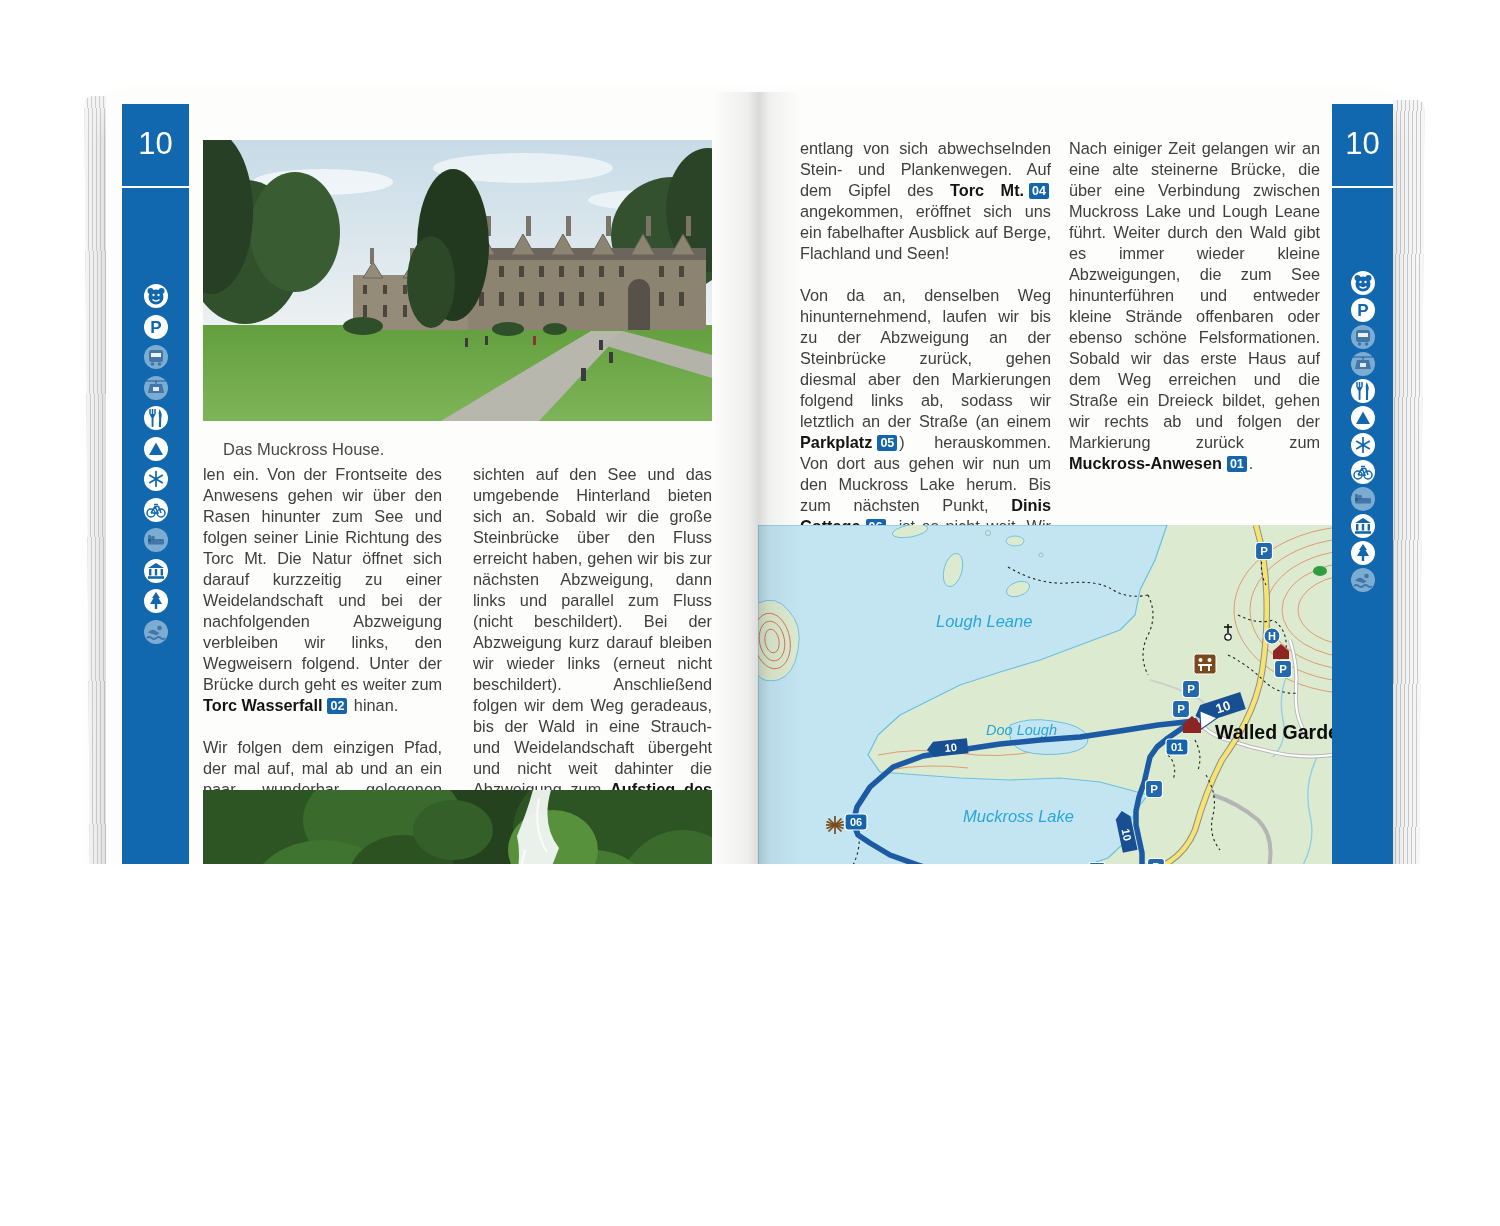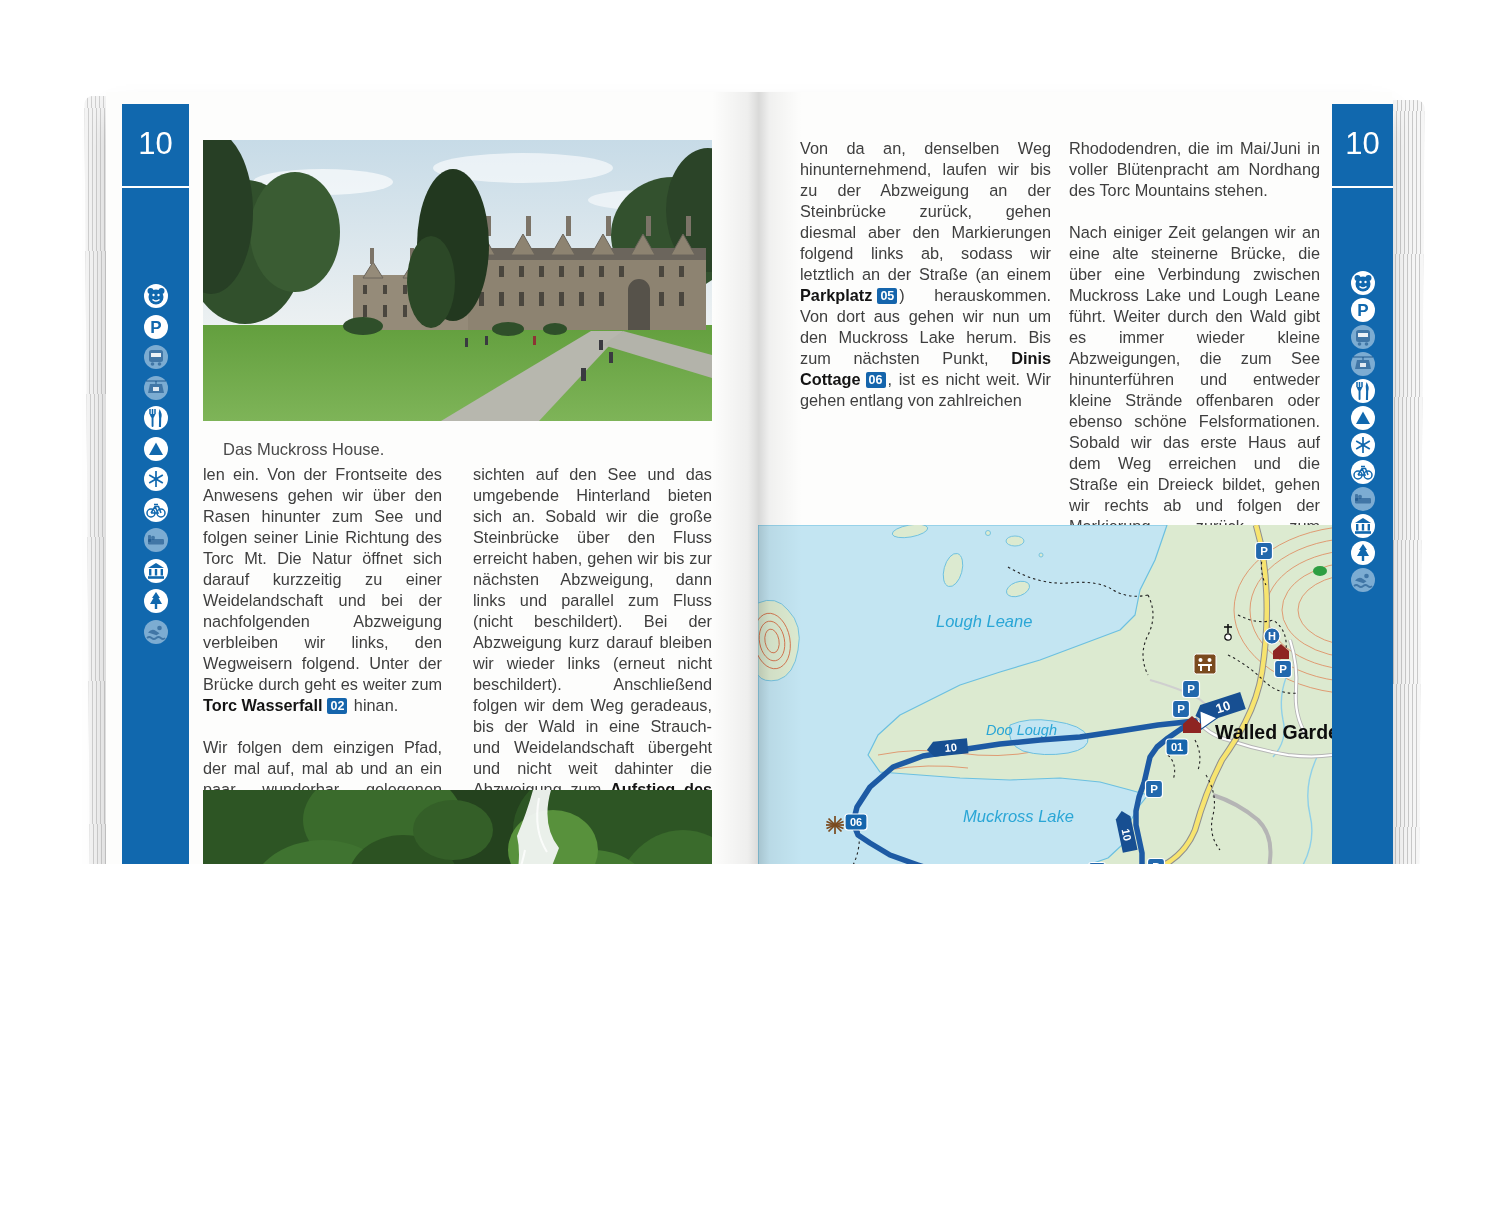--- a/index.html
+++ b/index.html
@@ -470,24 +470,24 @@
         <circle cx="187" cy="143" r="4" fill="#d8b9a4"></circle>
           <rect x="182" y="147" width="9" height="22" rx="2" fill="#3c4654"></rect>
         <circle cx="253" cy="152" r="4" fill="#d8b9a4"></circle>
           <rect x="248" y="156" width="9" height="20" rx="2" fill="#4a6f9a"></rect>
       </g>
     </svg>
   </div>
 
   <div class="cols cols-right">
     <div class="col">
+        <p class="para">entlang von sich abwechselnden Stein- und Plankenwegen. Auf dem Gipfel des <b>Torc Mt.</b><span class="chip">04</span> angekommen, eröffnet sich uns ein fabelhafter Ausblick auf Berge, Flachland und Seen!</p>
         <p class="para">Von da an, denselben Weg hinunternehmend, laufen wir bis zu der Abzweigung an der Steinbrücke zurück, gehen diesmal aber den Markierungen folgend links ab, sodass wir letztlich an der Straße (an einem <b>Parkplatz</b><span class="chip">05</span>) herauskommen. Von dort aus gehen wir nun um den Muckross Lake herum. Bis zum nächsten Punkt, <b>Dinis Cottage</b><span class="chip">06</span>, ist es nicht weit. Wir gehen entlang von zahlreichen</p>
       </div>
     <div class="col">
-        <p class="para">Rhododendren, die im Mai/Juni in voller Blütenpracht am Nordhang des Torc Mountains stehen.</p>
         <p class="para">Nach einiger Zeit gelangen wir an eine alte steinerne Brücke, die über eine Verbindung zwischen Muckross Lake und Lough Leane führt. Weiter durch den Wald gibt es immer wieder kleine Abzweigungen, die zum See hinunterführen und entweder kleine Strände offenbaren oder ebenso schöne Felsformationen. Sobald wir das erste Haus auf dem Weg erreichen und die Straße ein Dreieck bildet, gehen wir rechts ab und folgen der Markierung zurück zum <b>Muckross-Anwesen</b><span class="chip">01</span>.</p>
       </div>
   </div>
 
   <div class="map">
     <svg viewBox="0 0 574 595" width="574" height="595">
       <rect width="574" height="595" fill="#f8f6ef"></rect>
       <rect width="574" height="462" fill="#dcead0"></rect>
       <path d="M0,378 C60,388 140,398 200,402 C260,406 320,396 360,386 C390,379 408,380 420,398 C436,420 470,440 510,448 L574,452 L574,595 L0,595 Z" fill="#f9f7f0"></path>
       <g id="contours" fill="none">

